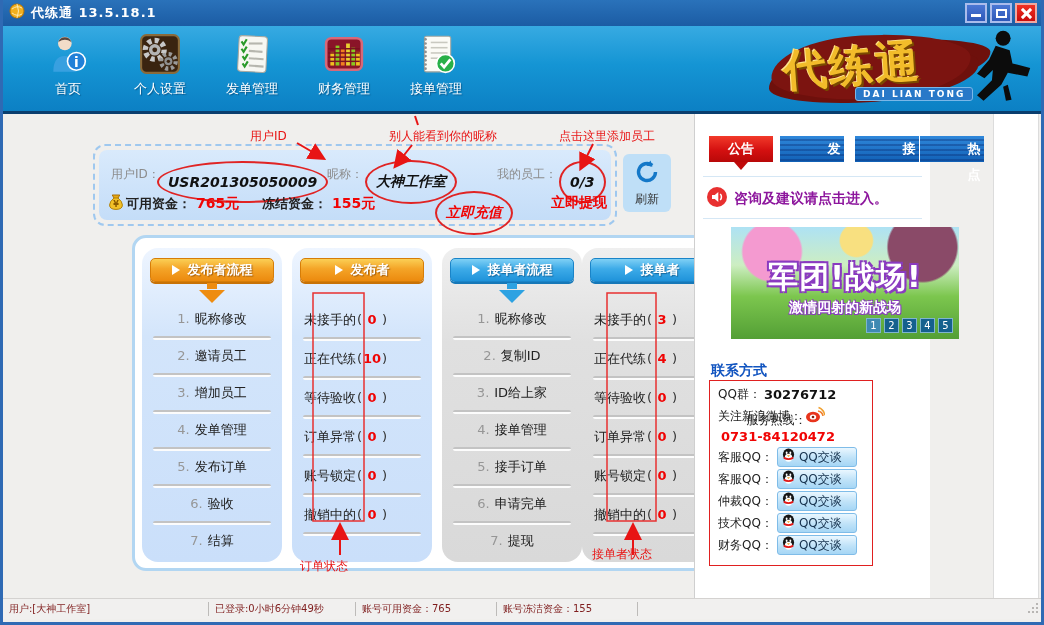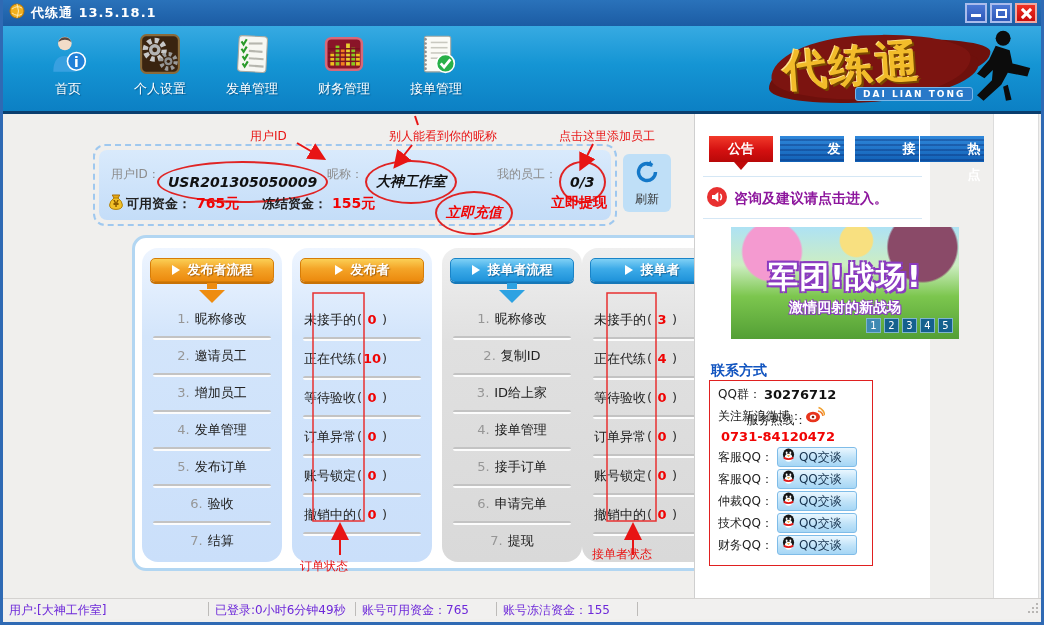--- a/index.html
+++ b/index.html
@@ -118,21 +118,21 @@
   .cval { color:#111; font-size:13px; font-weight:bold; margin-left:3px; }
   .hotline { color:#f00404; font-size:13px; font-weight:bold; margin-left:3px; }
   .qq-btn { display:inline-flex; align-items:center; gap:4px; margin-left:4px; width:80px; height:20px;
             background:linear-gradient(180deg,#eaf7ff 0%,#bfe2f8 55%,#a6d6f5 100%); border:1px solid #7fbce8;
             border-radius:3px; padding-left:4px; cursor:pointer;text-align:right; }
   .qq-btn .qtxt { font-size:12px; color:#16324e; }
   .side-strip { position:absolute; left:990px; top:0; width:46px; height:484px; background:#fff;
                 border-left:1px solid #dcdcdc; border-right:1px solid #dcdcdc; }
   
   .statusbar { position:relative; height:21px; background:#f1f0ef; border-top:1px solid #d4d2d0;
-               font-size:12px; color:#6d28d9;padding-left:13px; }
+               font-size:10px; color:#7f1d1d;padding-left:13px; }
   .statusbar span { position:absolute; top:3px; white-space:nowrap; }
   .sb-sep { position:absolute; top:3px; width:0; height:14px; border-left:1px solid #bdbbb9; }
   .grip { position:absolute; right:2px; bottom:2px; }
 </style>
 </head>
 <body>
 
 <div class="window">
 
   <div class="titlebar">

